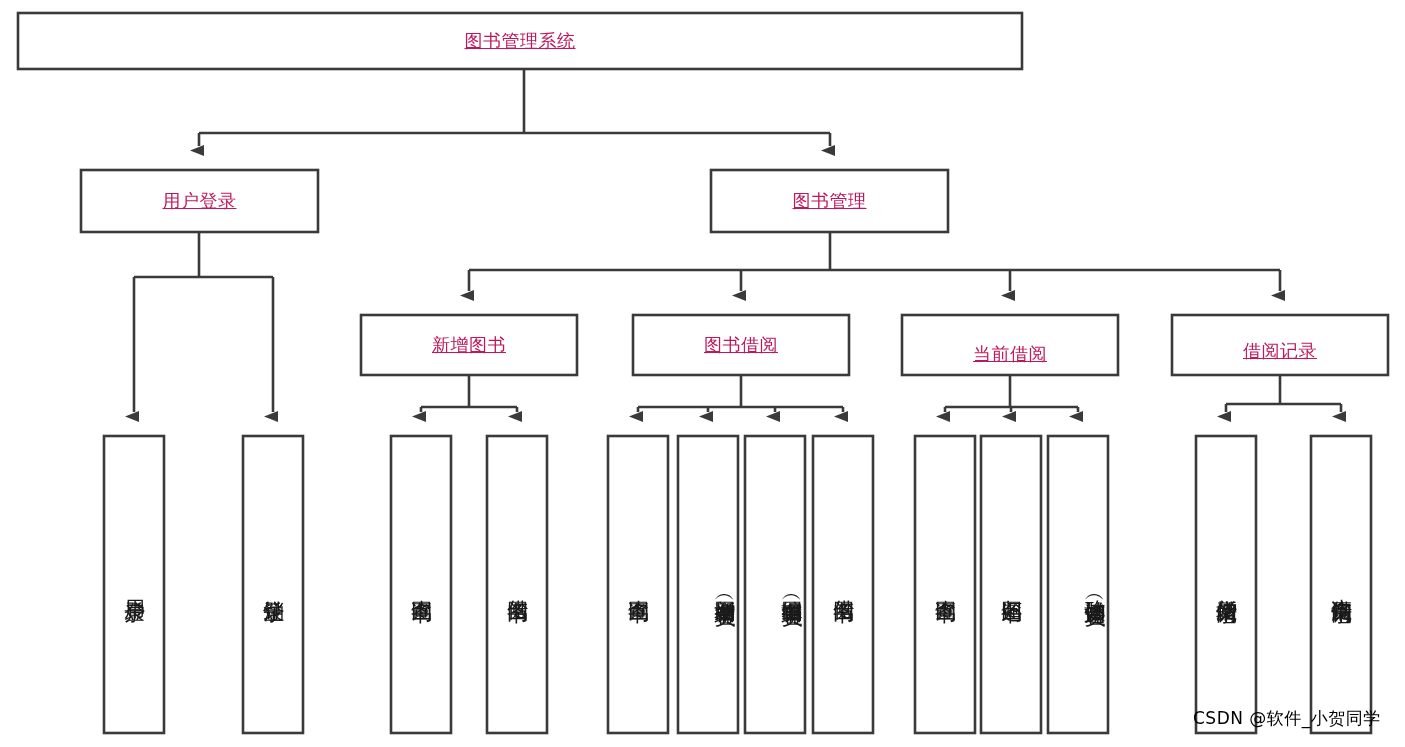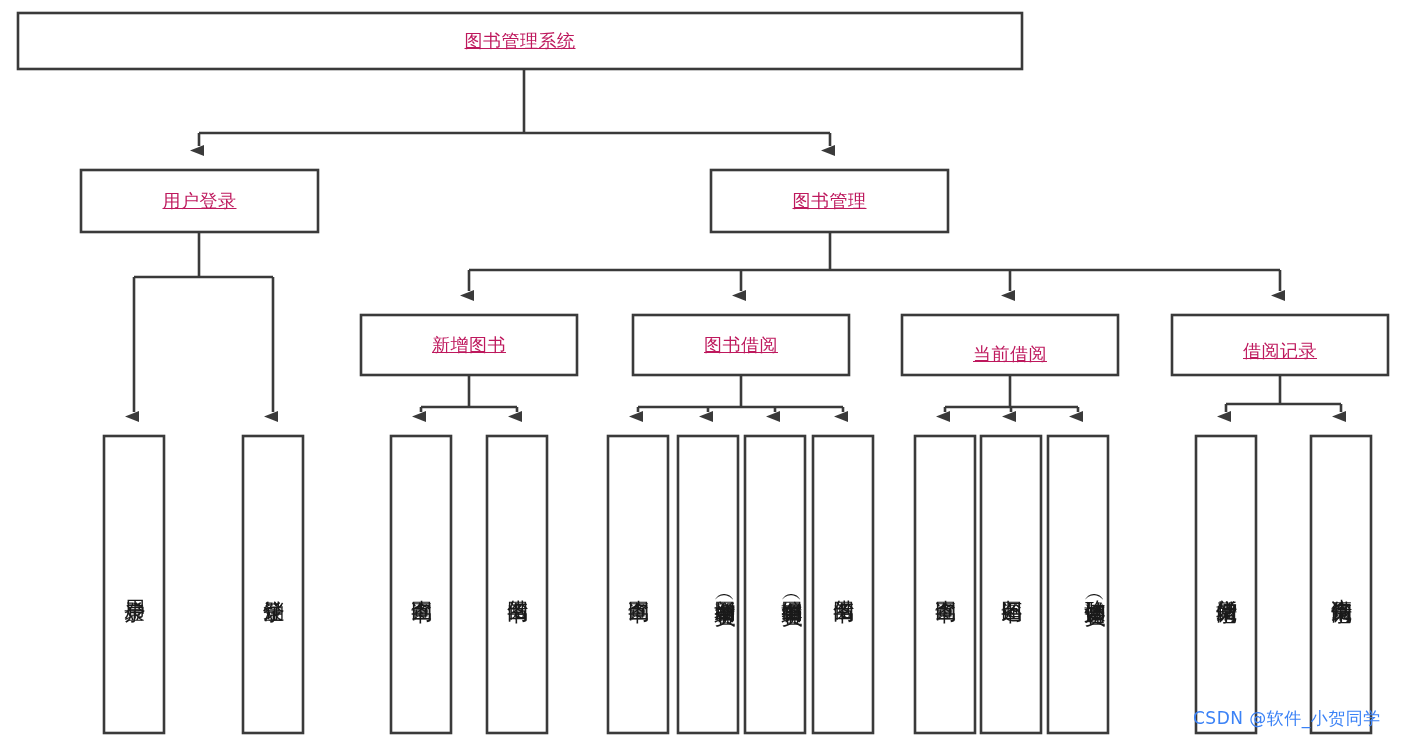--- a/index.html
+++ b/index.html
@@ -66,21 +66,21 @@
     line-height: 1.32;
     letter-spacing: 1px;
     white-space: nowrap;
     pointer-events: none;
   }
   .node-label-v.mid {
     align-items: center;
   }
   .watermark {
     position: absolute;
-    color: #3b82f6;
+    color: #000000;
     font-size: 17px;
     white-space: nowrap;
     letter-spacing: 0.5px;
   }
 </style>
 </head>
 <body>
 
 <div id="diagram-root">
 

